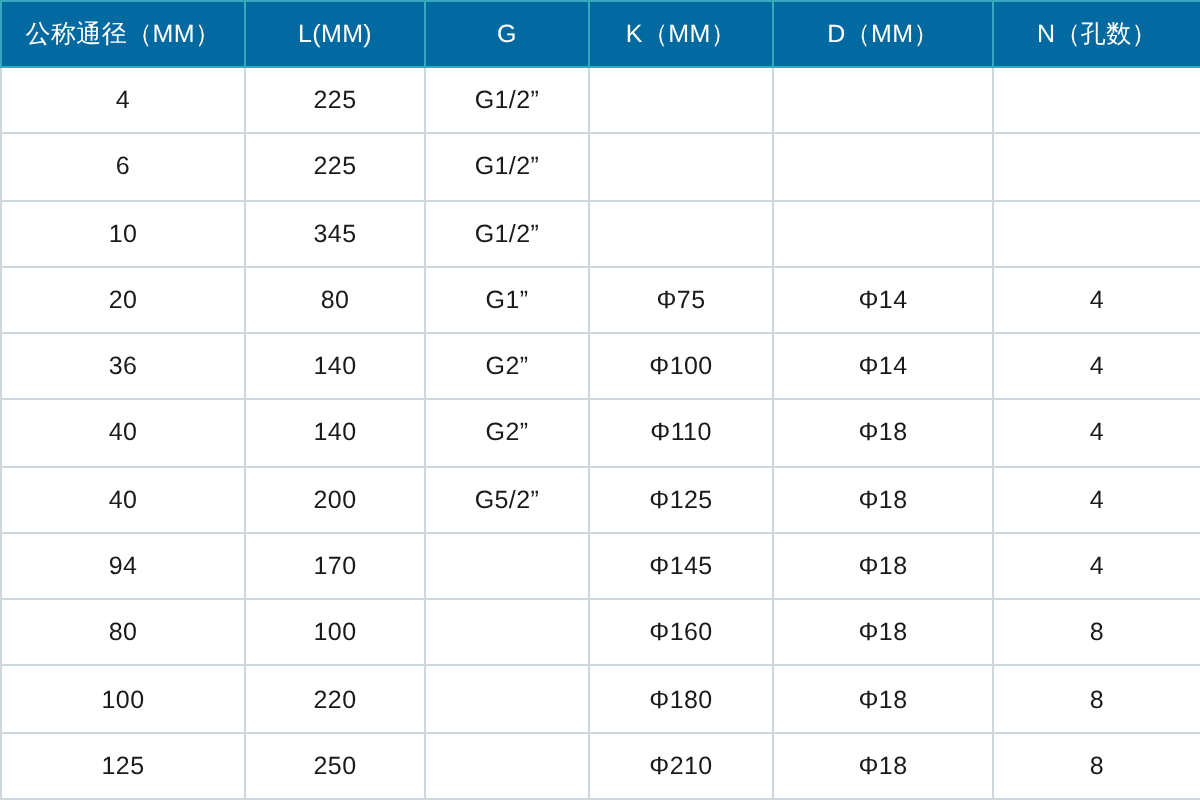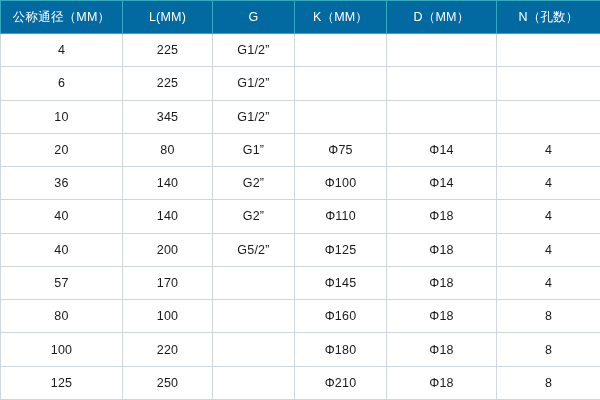--- a/index.html
+++ b/index.html
@@ -122,21 +122,21 @@
     </tr>
     <tr>
       <td>40</td>
       <td>200</td>
       <td>G5/2”</td>
       <td>Φ125</td>
       <td>Φ18</td>
       <td>4</td>
     </tr>
     <tr>
-      <td>57</td>
+      <td>94</td>
       <td>170</td>
       <td></td>
       <td>Φ145</td>
       <td>Φ18</td>
       <td>4</td>
     </tr>
     <tr>
       <td>80</td>
       <td>100</td>
       <td></td>

